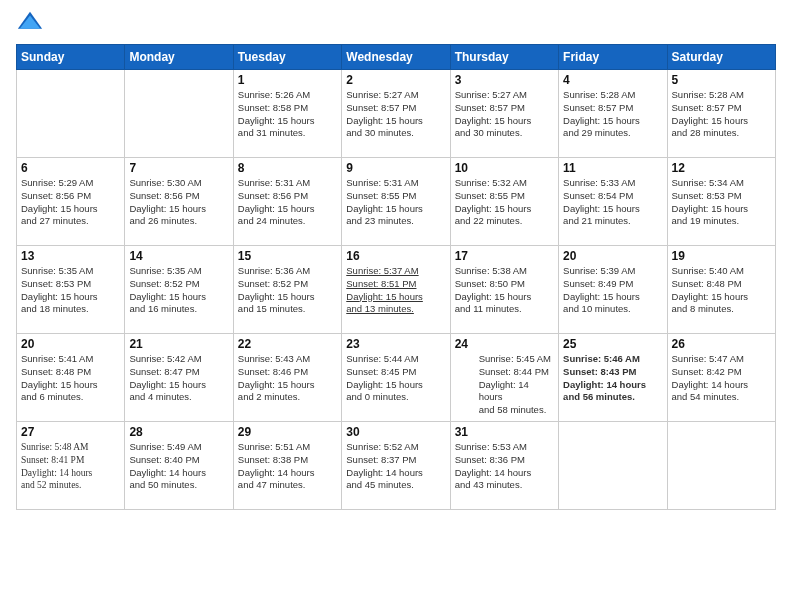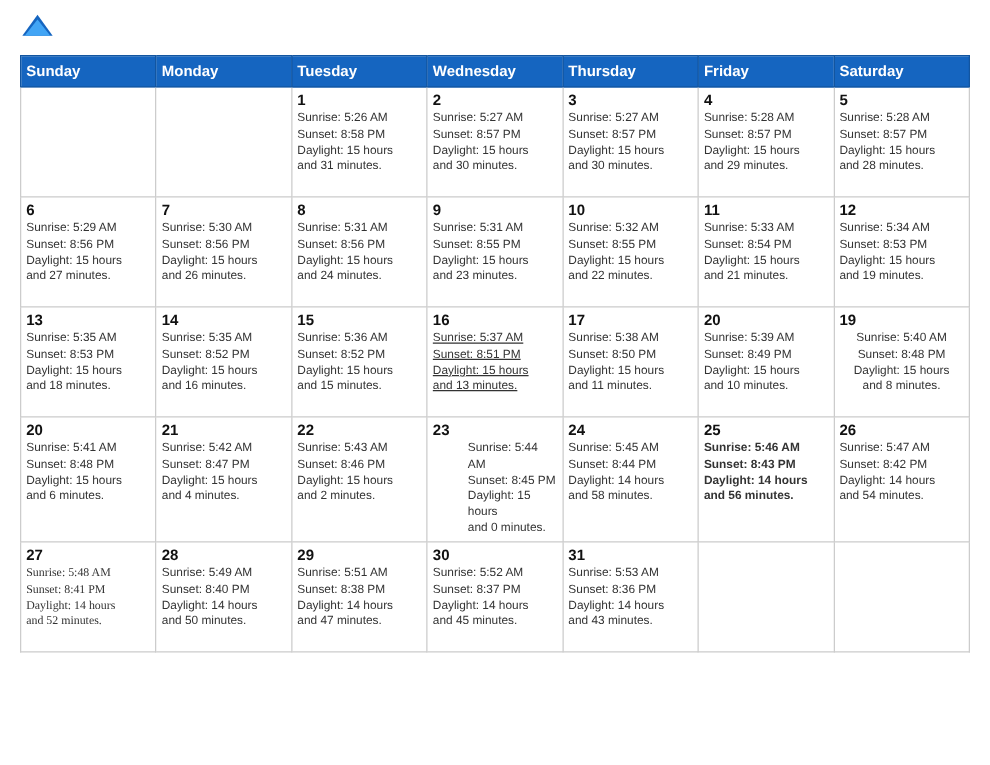--- a/index.html
+++ b/index.html
@@ -264,21 +264,21 @@
           </td>
           <td>
             <span class="day-number">20</span>
             <div class="day-info" style="white-space: pre-line;">Sunrise: 5:39 AM
 Sunset: 8:49 PM
 Daylight: 15 hours
 and 10 minutes.</div>
           </td>
           <td>
             <span class="day-number">19</span>
-            <div class="day-info" style="white-space: pre-line; text-align: center;">Sunrise: 5:40 AM
+            <div class="day-info" style="white-space: pre-line;">Sunrise: 5:40 AM
 Sunset: 8:48 PM
 Daylight: 15 hours
 and 8 minutes.</div>
           </td>
         </tr>
         <tr>
           <td>
             <span class="day-number">20</span>
             <div class="day-info" style="white-space: pre-line;">Sunrise: 5:41 AM
 Sunset: 8:48 PM
@@ -294,28 +294,28 @@
           </td>
           <td>
             <span class="day-number">22</span>
             <div class="day-info" style="white-space: pre-line;">Sunrise: 5:43 AM
 Sunset: 8:46 PM
 Daylight: 15 hours
 and 2 minutes.</div>
           </td>
           <td>
             <span class="day-number">23</span>
-            <div class="day-info" style="white-space: pre-line; margin-left: 28px;">Sunrise: 5:44 AM
+            <div class="day-info" style="white-space: pre-line;">Sunrise: 5:44 AM
 Sunset: 8:45 PM
 Daylight: 15 hours
 and 0 minutes.</div>
           </td>
           <td>
             <span class="day-number">24</span>
-            <div class="day-info" style="white-space: pre-line;">Sunrise: 5:45 AM
+            <div class="day-info" style="white-space: pre-line; margin-left: 24px;">Sunrise: 5:45 AM
 Sunset: 8:44 PM
 Daylight: 14 hours
 and 58 minutes.</div>
           </td>
           <td>
             <span class="day-number">25</span>
             <div class="day-info" style="white-space: pre-line; font-weight: bold;">Sunrise: 5:46 AM
 Sunset: 8:43 PM
 Daylight: 14 hours
 and 56 minutes.</div>

